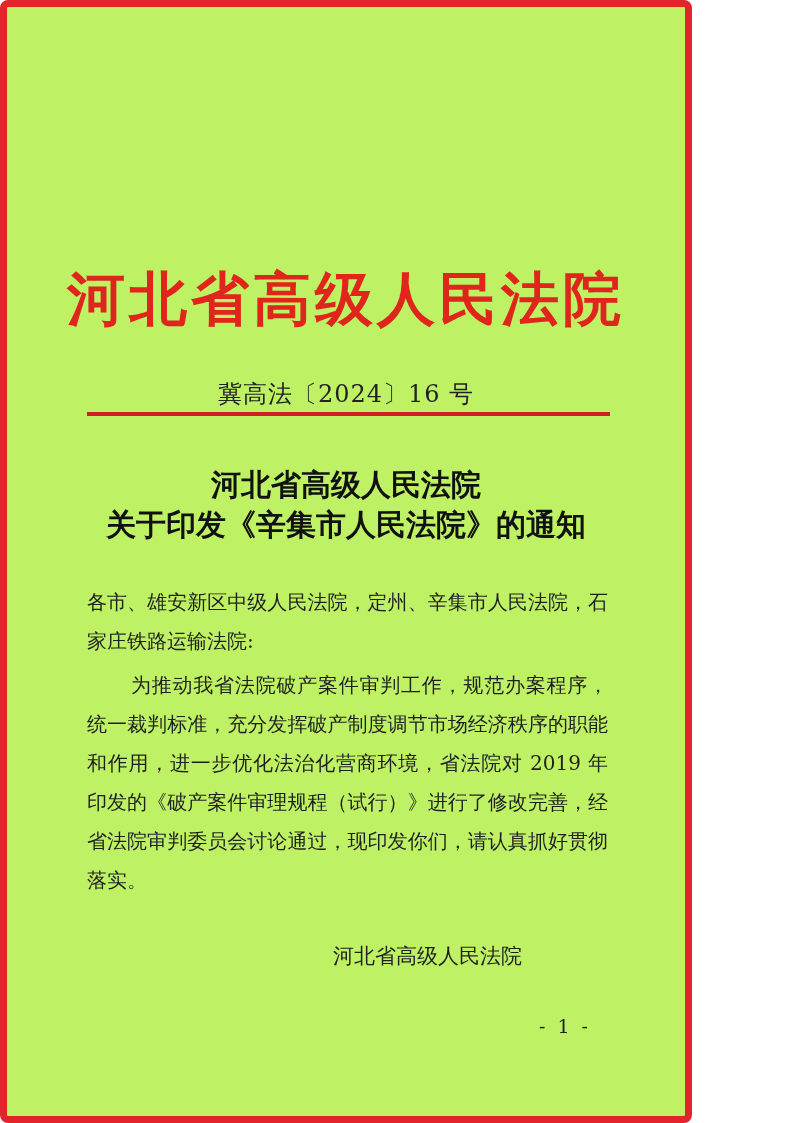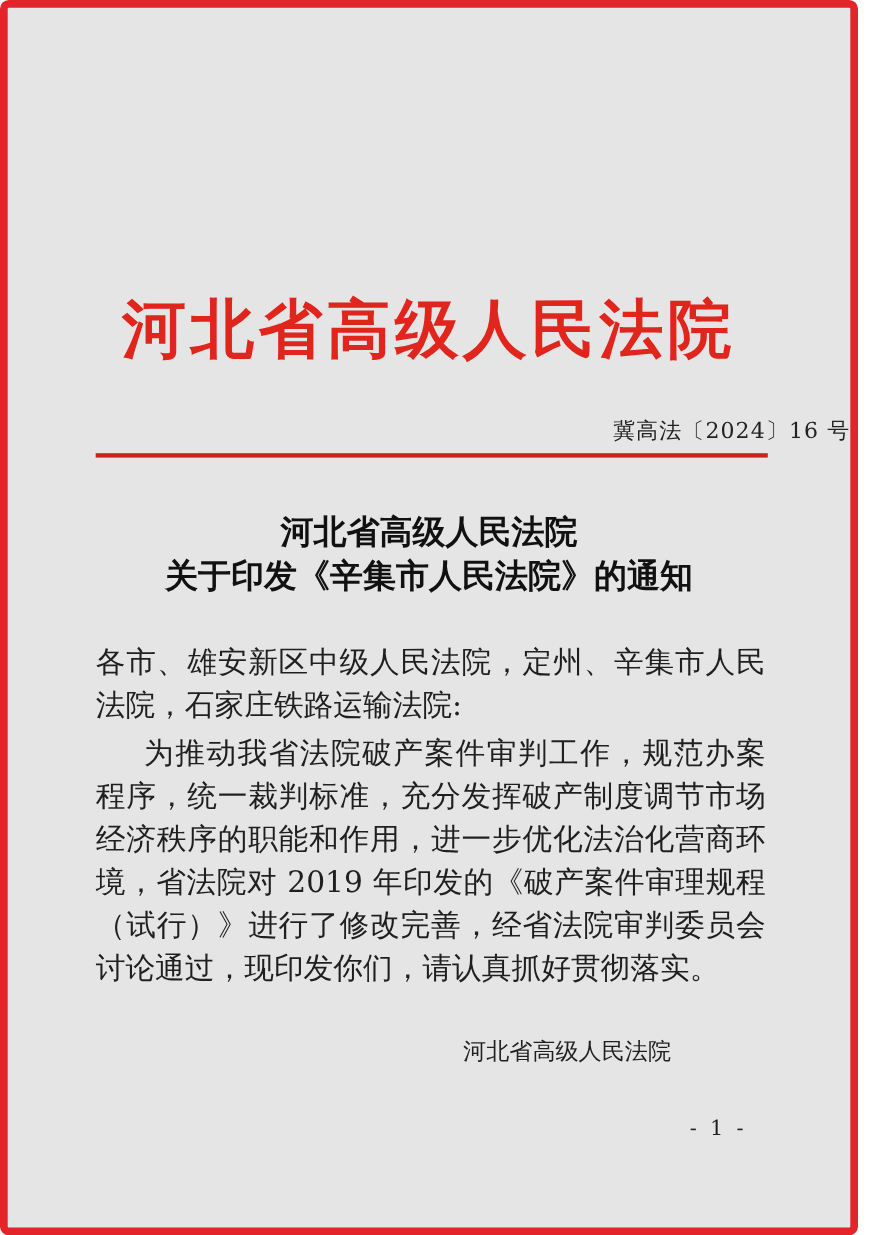--- a/index.html
+++ b/index.html
@@ -2,24 +2,24 @@
 <html><head>
 <meta charset="utf-8">
 <style>
   html, body {
     margin: 0;
     padding: 0;
     background: #ffffff;
   }
   .page {
     position: relative;
-    width: 780px;
+    width: 692px;
     height: 1123px;
     box-sizing: border-box;
-    background: #e5e5e5;
+    background: #bef264;
     border: 7px solid #e3242b;
     border-radius: 8px;
     font-family: "DejaVu Serif", "Liberation Serif", serif;
     color: #1f1f1f;
     overflow: hidden;
   }
   
   .org-title {
     position: absolute;
     top: 255px;
@@ -32,22 +32,22 @@
     letter-spacing: 4px;
     line-height: 1.3;
     white-space: nowrap;
   }
   
   .doc-number {
     position: absolute;
     top: 371px;
     left: 0;
     right: 0;
-    text-align: right;
-    font-size: 20px;
+    text-align: center;
+    font-size: 24px;
     letter-spacing: 1px;
     color: #222222;
   }
   
   .red-line {
     position: absolute;
     top: 405px;
     left: 80px;
     right: 75px;
     height: 4px;
@@ -66,21 +66,21 @@
     line-height: 40px;
     color: #111111;
   }
   .doc-title span { display: block; }
   
   .body-text {
     position: absolute;
     top: 576px;
     left: 80px;
     right: 77px;
-    font-size: 27px;
+    font-size: 20px;
     line-height: 39px;
     text-align: justify;
     color: #1f1f1f;
   }
   .body-text p {
     margin: 0 0 5px 0;
   }
   .body-text p.indent {
     text-indent: 44px;
   }

